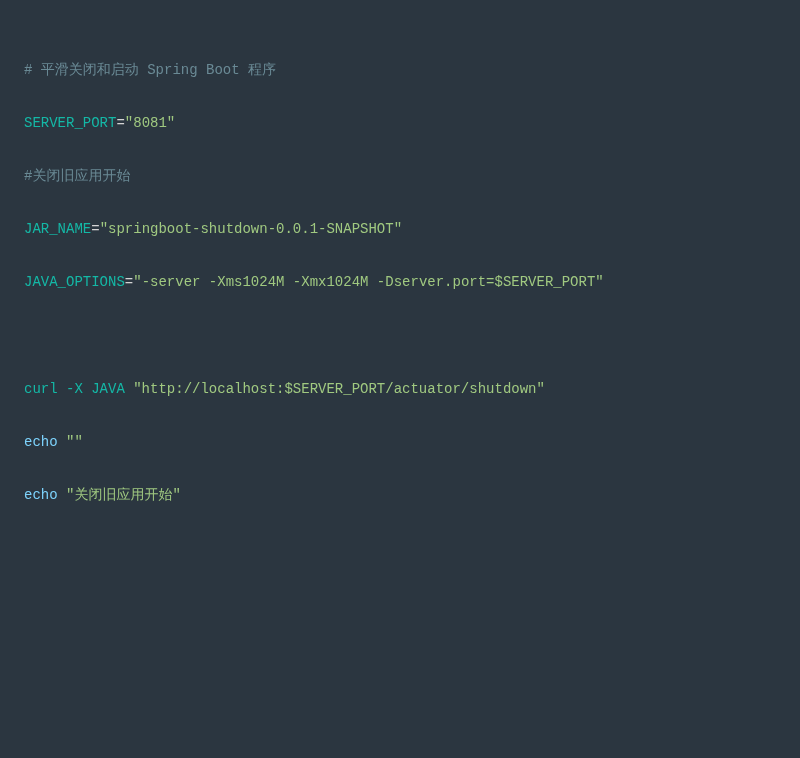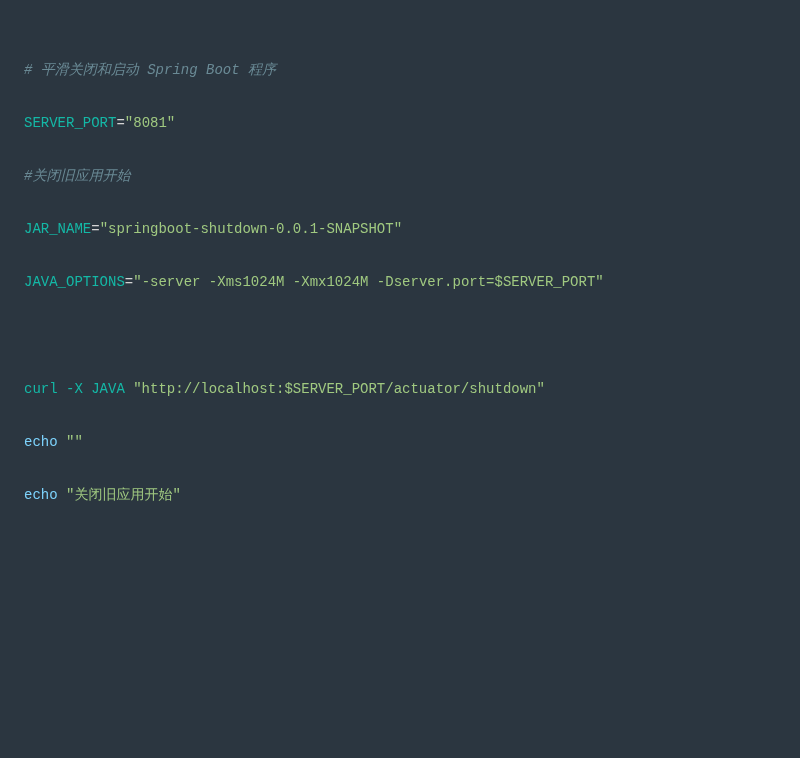--- a/index.html
+++ b/index.html
@@ -19,21 +19,20 @@
       overflow: hidden;
     }
     .code-container {
       white-space: pre;
     }
     .shebang {
       color: #6a8a95;
     }
     .comment {
       color: #6a8a95;
-      font-style: italic;
     }
     .var-name {
       color: #14b8a6;
     }
     .equals {
       color: #d4d4d4;
     }
     .string {
       color: #a0c980;
     }

